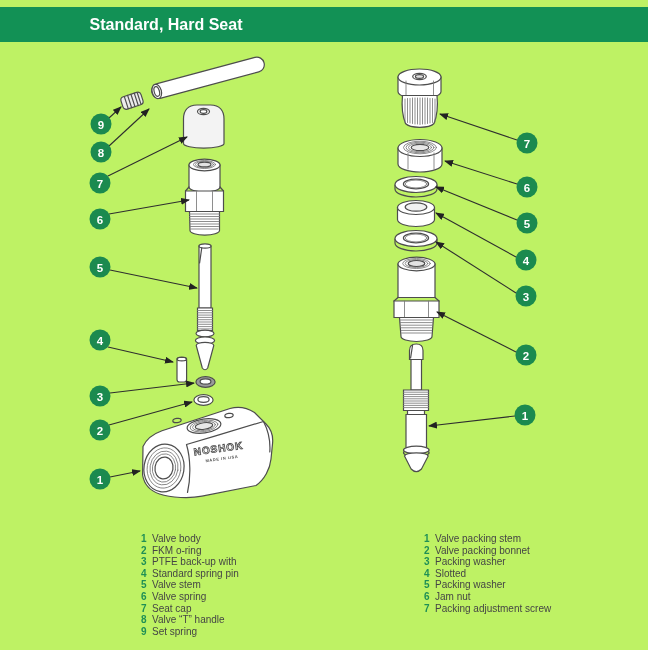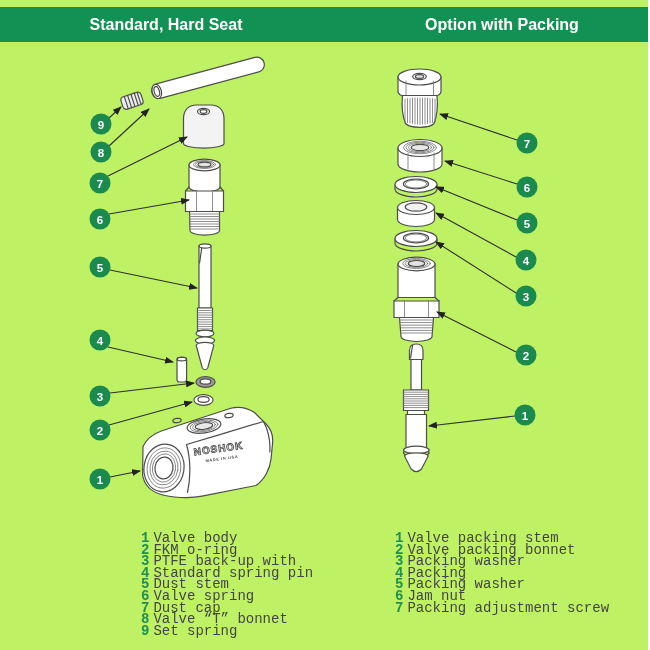--- a/index.html
+++ b/index.html
@@ -15,35 +15,34 @@
   .laf{stroke:#4d4d4d;stroke-width:1.2;fill:#fff;stroke-linecap:round;}
   .thin{stroke:#7a7a7a;stroke-width:0.85;fill:none;stroke-linecap:round;}
   .leader{stroke:#2e2e2e;stroke-width:1.1;fill:none;}
   .brand-text{font-family:"Liberation Sans",sans-serif;font-size:10px;font-weight:bold;
               fill:#fff;stroke:#4d4d4d;stroke-width:0.85;letter-spacing:1px;text-anchor:middle;}
   .origin-text{font-family:"Liberation Sans",sans-serif;font-size:4px;font-weight:bold;
                fill:#555;letter-spacing:0.6px;text-anchor:middle;}
   .badge{position:absolute;width:21px;height:21px;border-radius:50%;background:#1b8a4f;
          color:#fff;font-size:11.5px;font-weight:bold;display:flex;align-items:center;
          justify-content:center;transform:translate(-50%,-50%);}
-  .legend{position:absolute;font-size:14px;line-height:11.6px;color:#454545;font-family:Liberation Mono, monospace;}
+  .legend{position:absolute;font-size:10px;line-height:11.6px;color:#454545;}
   .legend-left{left:141px;top:533px;}
-  .legend-right{left:395px;top:533px;}
+  .legend-right{left:424px;top:533px;}
   .legend-row{white-space:nowrap;}
   .legend-num{display:inline-block;min-width:7px;font-weight:bold;color:#1f8f55;margin-right:4px;}
   .legend-label{color:#454545;}
 </style>
 </head>
 <body>
 
 <div class="stage">
 
   <div class="header-bar" style="background: rgb(18, 145, 85);">
     <div class="header-title ht-left">Standard, Hard Seat</div>
-    <div class="header-title ht-right">Option with Packing</div>
   </div>
 
   <svg class="diagram-svg" width="650" height="650" viewBox="0 0 650 650">
     <defs>
       <marker id="arrow" markerWidth="9" markerHeight="7" refX="8" refY="3.5" orient="auto" markerUnits="userSpaceOnUse">
         <path d="M0,0 L9,3.5 L0,7 Z" fill="#222"></path>
       </marker>
     </defs>
 
     <g transform="translate(151,93) rotate(-15)">
@@ -225,30 +224,30 @@
   <div class="badge" style="left: 526px; top: 260px; background: rgb(27, 138, 79);">4</div>
   <div class="badge" style="left: 526px; top: 296px; background: rgb(27, 138, 79);">3</div>
   <div class="badge" style="left: 526px; top: 355px; background: rgb(27, 138, 79);">2</div>
   <div class="badge" style="left: 525px; top: 415px; background: rgb(27, 138, 79);">1</div>
 
   <div class="legend legend-left">
     <div class="legend-row"><span class="legend-num" style="color: rgb(31, 143, 85);">1</span><span class="legend-label">Valve body</span></div>
     <div class="legend-row"><span class="legend-num" style="color: rgb(31, 143, 85);">2</span><span class="legend-label">FKM o-ring</span></div>
     <div class="legend-row"><span class="legend-num" style="color: rgb(31, 143, 85);">3</span><span class="legend-label">PTFE back-up with</span></div>
     <div class="legend-row"><span class="legend-num" style="color: rgb(31, 143, 85);">4</span><span class="legend-label">Standard spring pin</span></div>
-    <div class="legend-row"><span class="legend-num" style="color: rgb(31, 143, 85);">5</span><span class="legend-label">Dust stem</span></div>
+    <div class="legend-row"><span class="legend-num" style="color: rgb(31, 143, 85);">5</span><span class="legend-label">Valve stem</span></div>
     <div class="legend-row"><span class="legend-num" style="color: rgb(31, 143, 85);">6</span><span class="legend-label">Valve spring</span></div>
-    <div class="legend-row"><span class="legend-num" style="color: rgb(31, 143, 85);">7</span><span class="legend-label">Dust cap</span></div>
-    <div class="legend-row"><span class="legend-num" style="color: rgb(31, 143, 85);">8</span><span class="legend-label">Valve “T” bonnet</span></div>
+    <div class="legend-row"><span class="legend-num" style="color: rgb(31, 143, 85);">7</span><span class="legend-label">Seat cap</span></div>
+    <div class="legend-row"><span class="legend-num" style="color: rgb(31, 143, 85);">8</span><span class="legend-label">Valve “T” handle</span></div>
     <div class="legend-row"><span class="legend-num" style="color: rgb(31, 143, 85);">9</span><span class="legend-label">Set spring</span></div>
   </div>
 
   <div class="legend legend-right">
     <div class="legend-row"><span class="legend-num" style="color: rgb(31, 143, 85);">1</span><span class="legend-label">Valve packing stem</span></div>
     <div class="legend-row"><span class="legend-num" style="color: rgb(31, 143, 85);">2</span><span class="legend-label">Valve packing bonnet</span></div>
     <div class="legend-row"><span class="legend-num" style="color: rgb(31, 143, 85);">3</span><span class="legend-label">Packing washer</span></div>
-    <div class="legend-row"><span class="legend-num" style="color: rgb(31, 143, 85);">4</span><span class="legend-label">Packing</span></div>
+    <div class="legend-row"><span class="legend-num" style="color: rgb(31, 143, 85);">4</span><span class="legend-label">Slotted</span></div>
     <div class="legend-row"><span class="legend-num" style="color: rgb(31, 143, 85);">5</span><span class="legend-label">Packing washer</span></div>
     <div class="legend-row"><span class="legend-num" style="color: rgb(31, 143, 85);">6</span><span class="legend-label">Jam nut</span></div>
     <div class="legend-row"><span class="legend-num" style="color: rgb(31, 143, 85);">7</span><span class="legend-label">Packing adjustment screw</span></div>
   </div>
 
 </div>
 
 </body></html>

